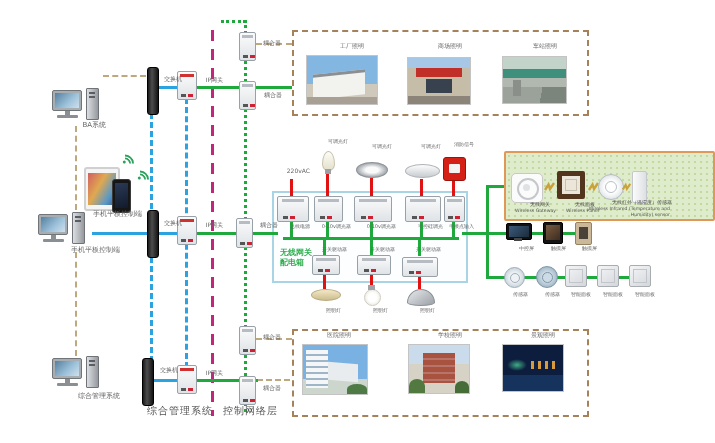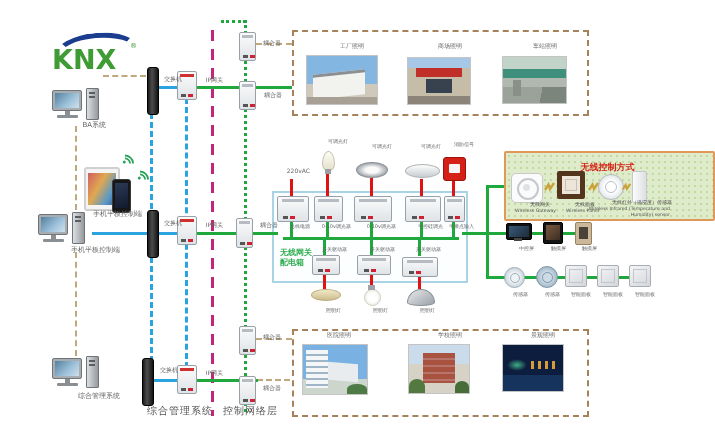--- a/index.html
+++ b/index.html
@@ -92,25 +92,20 @@
 
   <div class="ln rs" style="left:290px;top:179px;width:3px;height:18px"></div>
   <div class="ln rs" style="left:326px;top:174px;width:3px;height:23px"></div>
   <div class="ln rs" style="left:370px;top:178px;width:3px;height:19px"></div>
   <div class="ln rs" style="left:420px;top:179px;width:3px;height:18px"></div>
   <div class="ln rs" style="left:452px;top:180px;width:3px;height:17px"></div>
   <div class="ln rs" style="left:323px;top:274px;width:3px;height:15px"></div>
   <div class="ln rs" style="left:370px;top:274px;width:3px;height:13px"></div>
   <div class="ln rs" style="left:418px;top:276px;width:3px;height:13px"></div>
 
-  <div class="knx">
-    <div class="arc"></div>
-    <div class="txt">KNX</div>
-    <div class="reg">®</div>
-  </div>
 
   <div class="pc" style="left:52px;top:90px">
     <div class="mon">
         <div class="scr"></div>
       </div>
     <div class="stand"></div>
       <div class="base"></div>
     <div class="tower"></div>
   </div>
   <div class="lbl" style="left:46px;top:121px;width:60px">BA系统</div>
@@ -257,21 +252,20 @@
 
   <div class="abs" style="left:311px;top:289px;width:28px;height:10px;background:linear-gradient(#f2e8c6,#cdbd8e);border:1px solid #b8aa80;border-radius:50%;z-index:3"></div>
   <div class="abs" style="left:364px;top:289px;width:15px;height:15px;background:radial-gradient(#ffffff 40%,#e2e0d4);border:1px solid #cfcdc0;border-radius:50%;z-index:3"></div>
   <div class="abs" style="left:368px;top:285px;width:7px;height:5px;background:#a0a4a8;z-index:3"></div>
   <div class="abs" style="left:407px;top:289px;width:26px;height:15px;background:linear-gradient(145deg,#e8eaec,#9aa0a6);border:1px solid #8a9096;border-radius:50% 50% 50% 50%/80% 80% 20% 20%;z-index:3"></div>
   <div class="lbl xs" style="left:309px;top:308px;width:32px">照明灯</div>
   <div class="lbl xs" style="left:356px;top:308px;width:32px">照明灯</div>
   <div class="lbl xs" style="left:403px;top:308px;width:32px">照明灯</div>
 
   <div class="wbox" style="left:504px;top:151px;width:207px;height:66px"></div>
-  <div class="wtitle2" style="left:504px;top:161px;width:207px">无线控制方式</div>
 
   <div class="abs" style="left:511px;top:173px;width:30px;height:28px;background:#fbfbfb;border:1px solid #c8c8c8;border-radius:5px;z-index:4">
     <div style="position:absolute;left:5px;top:4px;width:18px;height:18px;border:2px solid #c4c8cc;border-radius:50%"></div>
     <div style="position:absolute;left:11px;top:10px;width:7px;height:7px;background:#dfe2e5;border-radius:50%"></div>
   </div>
   <svg class="zig" style="left:544px;top:181px" width="11" height="13" viewBox="0 0 11 13">
       <path d="M1 9 L4.5 3.5 L6 8 L10 2" stroke="#caa23a" stroke-width="2.4" fill="none"></path>
     </svg>
   <div class="abs" style="left:557px;top:171px;width:28px;height:28px;background:#ece6da;border:5px solid #53351e;border-radius:2px;box-sizing:border-box;z-index:4">
     <div style="position:absolute;left:3px;top:3px;right:3px;bottom:3px;border:1px solid #c8c0b0"></div>

